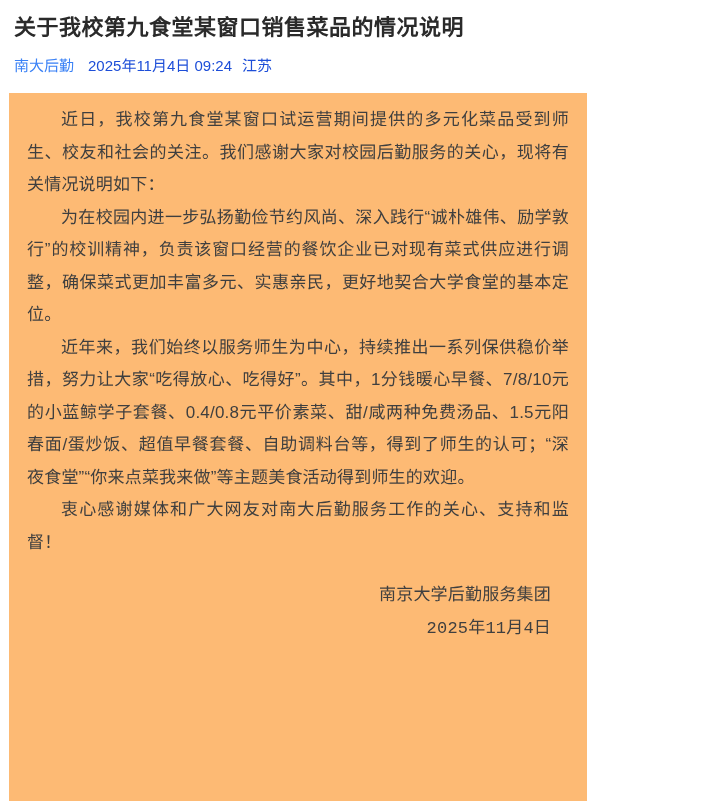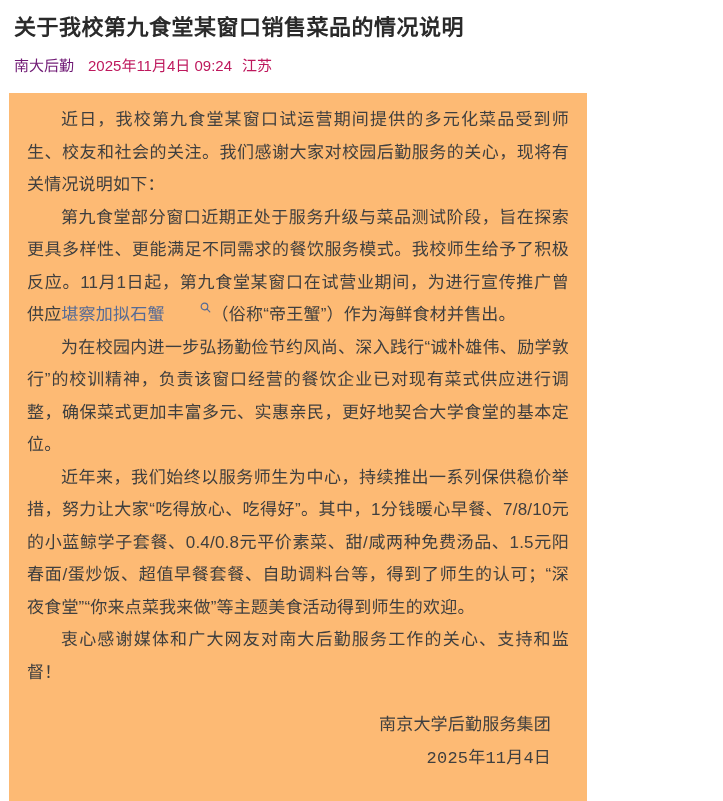--- a/index.html
+++ b/index.html
@@ -26,27 +26,27 @@
     color: #2a2a2a;
     letter-spacing: 0.5px;
   }
   .byline {
     margin: 12px 14px 0 14px;
     font-size: 15px;
     line-height: 21px;
     white-space: nowrap;
   }
   .account-link {
-    color: #701a75;
+    color: #3b82f6;
     text-decoration: none;
     margin-right: 14px;
     cursor: pointer;
   }
   .meta {
-    color: #be185d;
+    color: #1d4ed8;
     margin-right: 10px;
   }
   .content-panel {
     flex: 1;
     margin: 17px 9px 0 9px;
     background: #fdba74;
     padding: 11px 18px 20px 18px;
     color: #3f3f3f;
   }
   .content-panel p {
@@ -89,24 +89,20 @@
   <h1 class="article-title">关于我校第九食堂某窗口销售菜品的情况说明</h1>
 
   <div class="byline">
     <a class="account-link">南大后勤</a><span class="meta">2025年11月4日 09:24</span><span class="meta">江苏</span>
   </div>
 
   <div class="content-panel">
 
     <p>近日，我校第九食堂某窗口试运营期间提供的多元化菜品受到师生、校友和社会的关注。我们感谢大家对校园后勤服务的关心，现将有关情况说明如下：</p>
 
-    <p><span>第九食堂部分窗口近期正处于服务升级与菜品测试阶段，旨在探索更具多样性、更能满足不同需求的餐饮服务模式。我校师生给予了积极反应。11月1日起，第九食堂某窗口在试营业期间，为进行宣传推广曾供应</span><a class="entity-link">堪察加拟石蟹</a><span class="sup-icon"><svg width="11" height="11" viewBox="0 0 11 11">
-            <circle cx="4.5" cy="4.5" r="3.3" fill="none" stroke="#576b95" stroke-width="1.2"></circle>
-            <line x1="7.1" y1="7.1" x2="9.8" y2="9.8" stroke="#576b95" stroke-width="1.2" stroke-linecap="round"></line>
-          </svg></span><span>（俗称“帝王蟹”）作为海鲜食材并售出。</span></p>
 
     <p>为在校园内进一步弘扬勤俭节约风尚、深入践行“诚朴雄伟、励学敦行”的校训精神，负责该窗口经营的餐饮企业已对现有菜式供应进行调整，确保菜式更加丰富多元、实惠亲民，更好地契合大学食堂的基本定位。</p>
 
     <p>近年来，我们始终以服务师生为中心，持续推出一系列保供稳价举措，努力让大家“吃得放心、吃得好”。其中，1分钱暖心早餐、7/8/10元的小蓝鲸学子套餐、0.4/0.8元平价素菜、甜/咸两种免费汤品、1.5元阳春面/蛋炒饭、超值早餐套餐、自助调料台等，得到了师生的认可；“深夜食堂”“你来点菜我来做”等主题美食活动得到师生的欢迎。</p>
 
 
     <p>衷心感谢媒体和广大网友对南大后勤服务工作的关心、支持和监督！</p>
 
     <div class="signature">
       <p>南京大学后勤服务集团</p>

